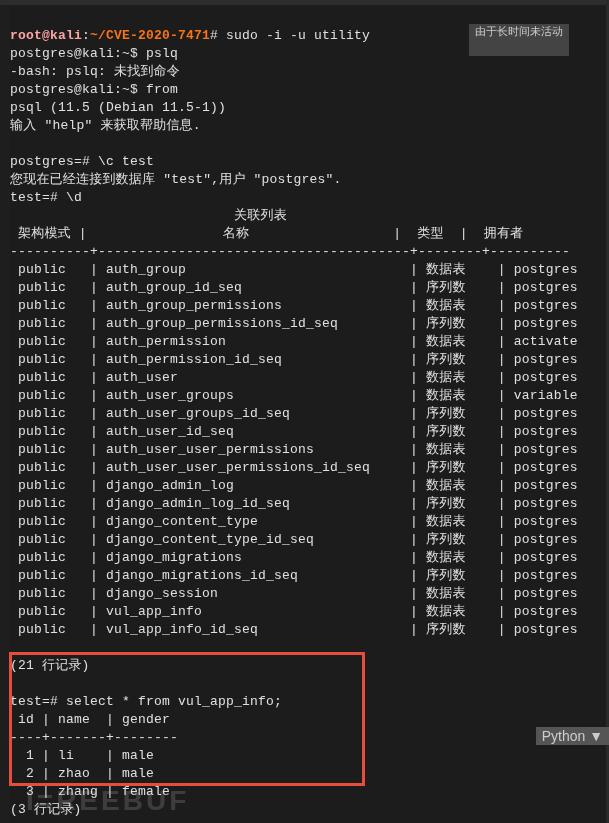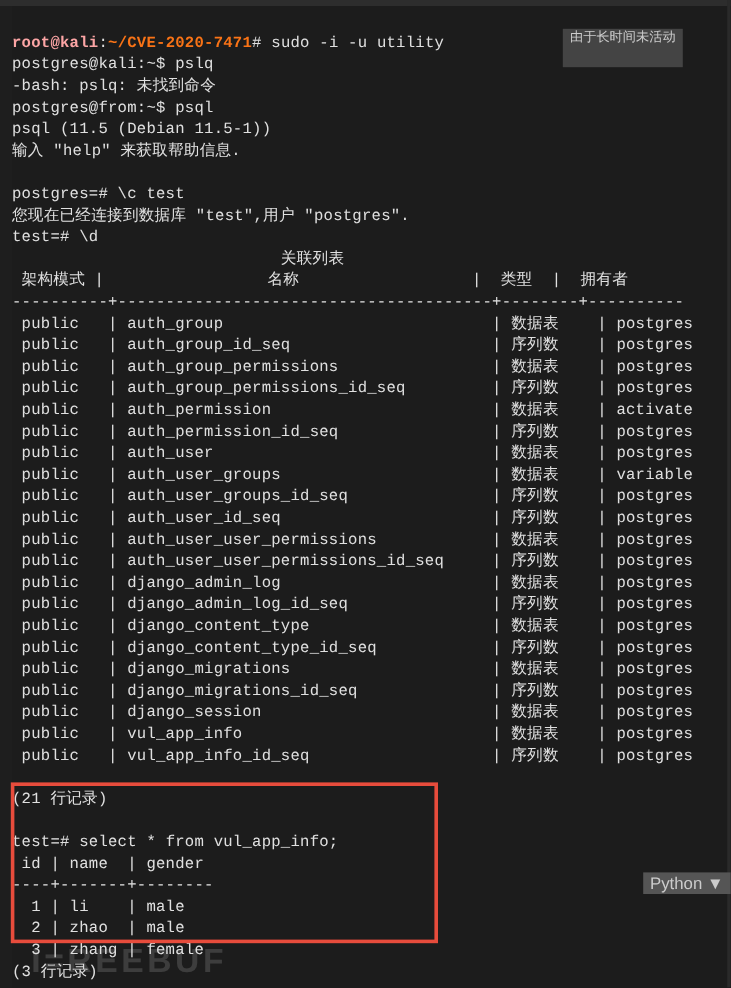--- a/index.html
+++ b/index.html
@@ -129,21 +129,21 @@
 
 
 <span class="cond">if __name__ == '__main__':</span>
 <span>    main()</span>
 </div>
 
 <div class="terminal">
 <span class="term-line"><span class="prompt-red">root@kali</span><span class="prompt-plain">:</span><span class="prompt-blue">~/CVE-2020-7471</span><span class="prompt-plain"># </span><span>sudo -i -u utility</span></span>
 <span class="term-line">postgres@kali:~$ pslq</span>
 <span class="term-line">-bash: pslq: 未找到命令</span>
-<span class="term-line">postgres@from:~$ psql</span>
+<span class="term-line">postgres@kali:~$ from</span>
 <span class="term-line">psql (11.5 (Debian 11.5-1))</span>
 <span class="term-line">输入 "help" 来获取帮助信息.</span>
 <span class="term-line"></span>
 <span class="term-line">postgres=# \c test</span>
 <span class="term-line">您现在已经连接到数据库 "test",用户 "postgres".</span>
 <span class="term-line">test=# \d</span>
 <span class="term-line">                            <span>关联列表</span></span>
 <span class="term-line"> <span>架构模式</span> |                 <span>名称</span>                  |  <span>类型</span>  |  <span>拥有者</span></span>
 <span class="term-line">----------+---------------------------------------+--------+----------</span>
 <span class="term-line"> public   | auth_group                            | 数据表    | postgres</span>

